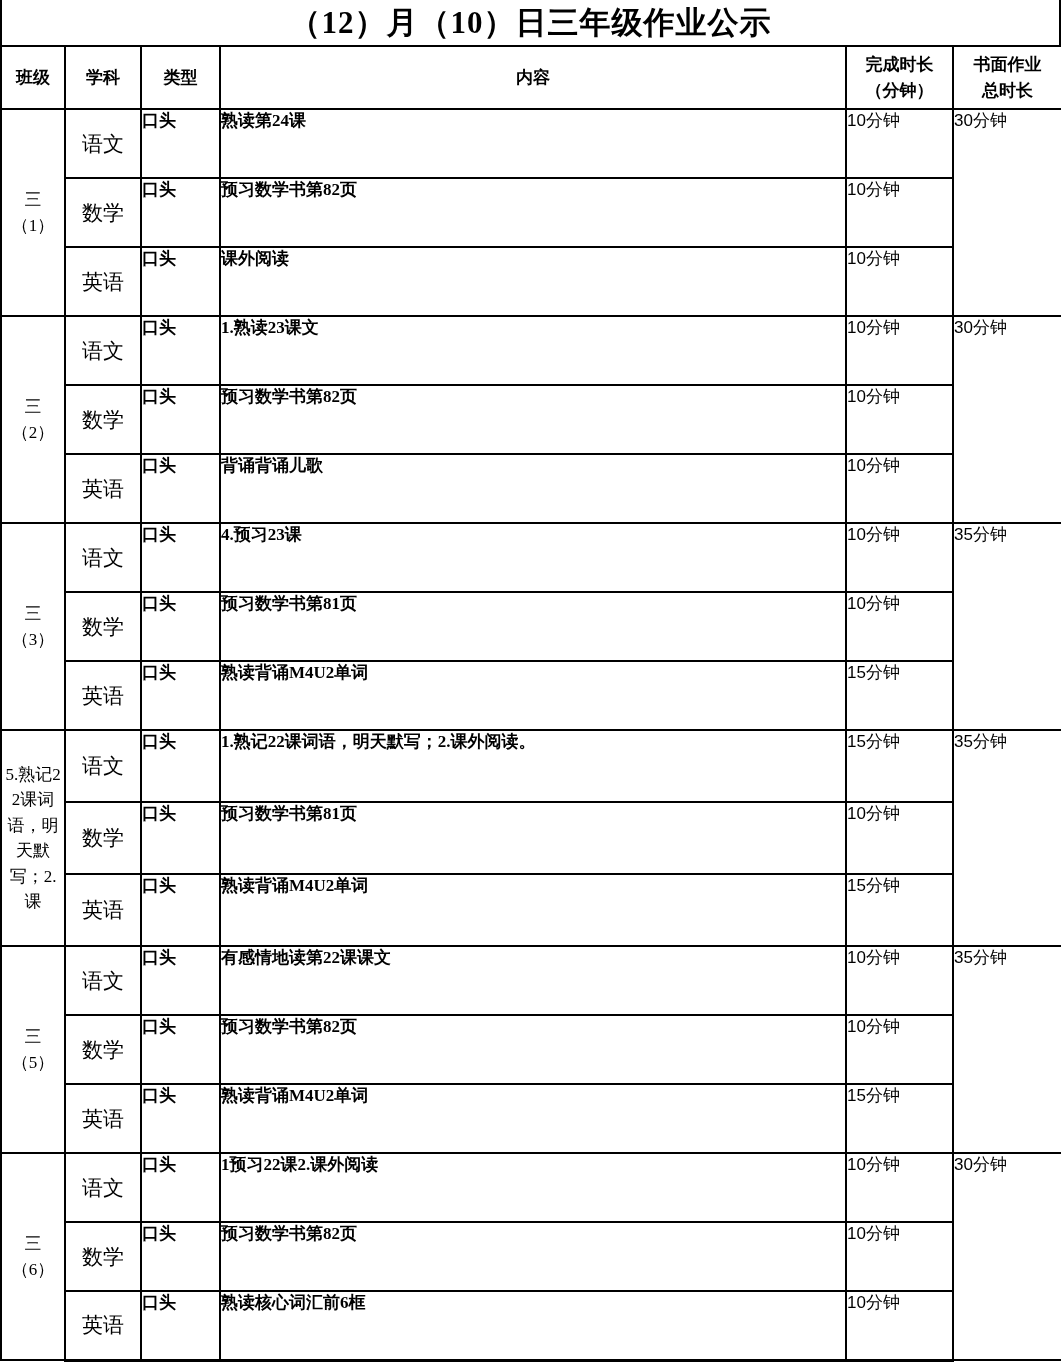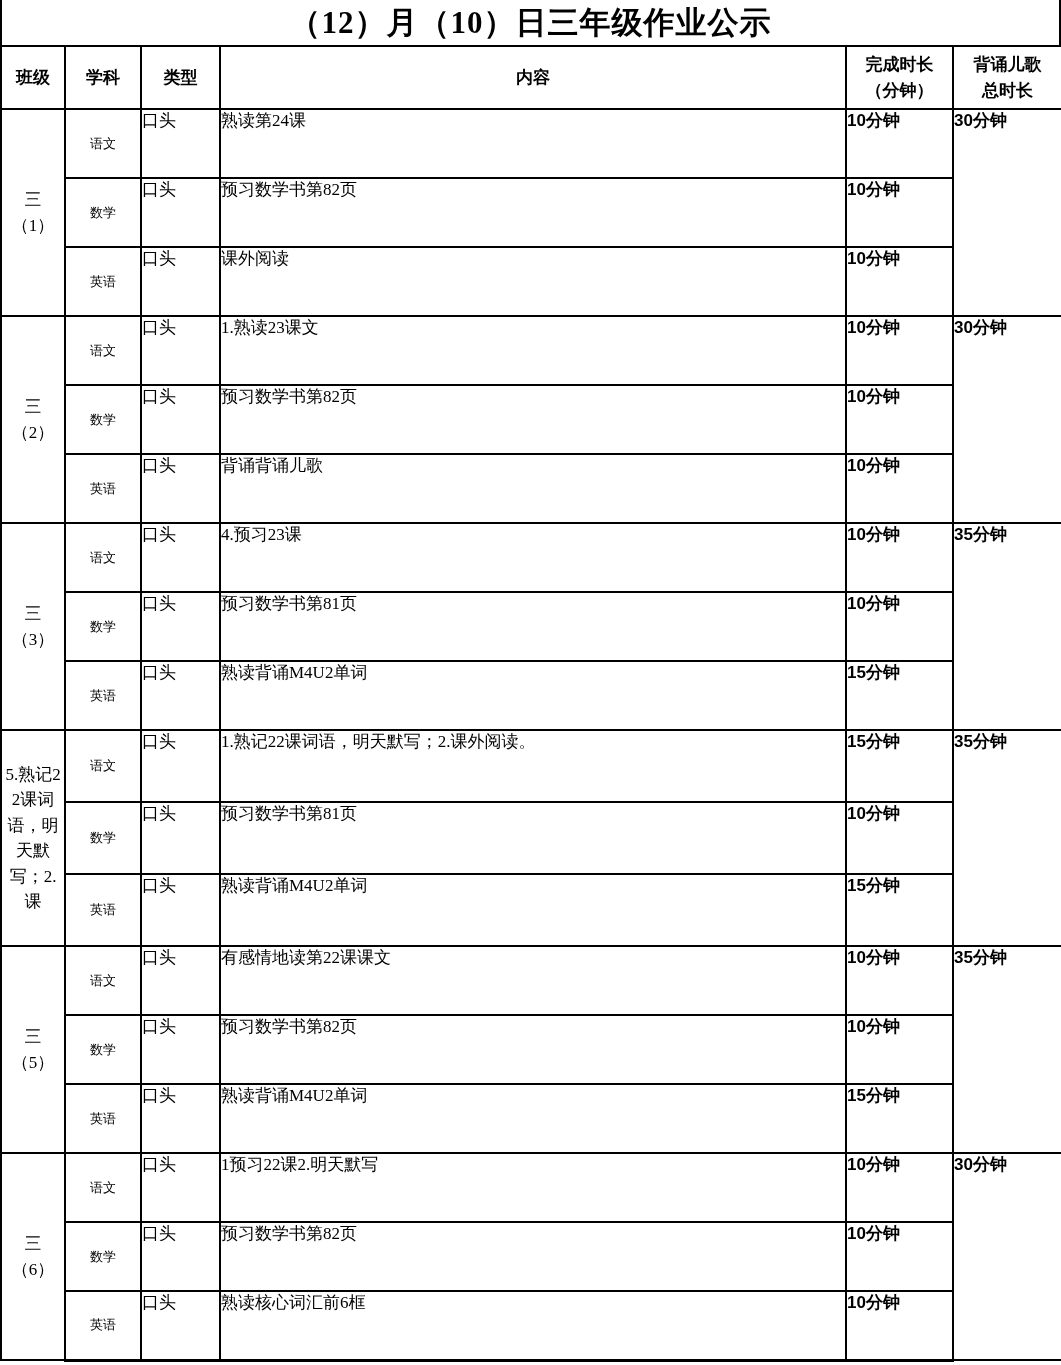--- a/index.html
+++ b/index.html
@@ -52,38 +52,38 @@
     vertical-align:middle;
     white-space:pre-line;
     font-size:17px;
     line-height:1.5;
     padding:1px 3px;
     word-break:break-all;
   }
   td.subject-cell{
     text-align:center;
     vertical-align:middle;
-    font-size:13px;
+    font-size:21px;
     padding-top:10px;
   }
   td.type-cell, td.content-cell{
     text-align:left;
     vertical-align:top;
     font-size:17px;
     padding:5px 2px 2px 7px;
     line-height:1.3;
+    font-weight:bold;
   }
   td.duration-cell, td.total-cell{
     text-align:left;
     vertical-align:top;
     font-size:17px;
     padding:4px 2px 2px 5px;
     font-family:"Liberation Sans","DejaVu Sans",sans-serif;
     line-height:1.3;
-    font-weight:bold;
   }
   tr.h69{ height:69px; }
   tr.h72{ height:72px; }
 </style>
 </head>
 <body>
 
 <div class="page">
   <div class="title">（12）月（10）日三年级作业公示</div>
 
@@ -98,21 +98,21 @@
     </colgroup>
 
     <tbody>
         <tr>
       <th>班级</th>
       <th>学科</th>
       <th>类型</th>
       <th>内容</th>
       <th>完成时长
 （分钟）</th>
-      <th>背诵儿歌
+      <th>书面作业
 总时长</th>
     </tr>
 
     <tr class="h69">
       <td class="class-cell" rowspan="3">三
 （1）</td>
       <td class="subject-cell">语文</td>
       <td class="type-cell">口头</td>
       <td class="content-cell">熟读第24课</td>
       <td class="duration-cell">10分钟</td>
@@ -216,21 +216,21 @@
       <td class="type-cell">口头</td>
       <td class="content-cell">熟读背诵M4U2单词</td>
       <td class="duration-cell">15分钟</td>
     </tr>
 
     <tr class="h69">
       <td class="class-cell" rowspan="3">三
 （6）</td>
       <td class="subject-cell">语文</td>
       <td class="type-cell">口头</td>
-      <td class="content-cell">1预习22课2.明天默写</td>
+      <td class="content-cell">1预习22课2.课外阅读</td>
       <td class="duration-cell">10分钟</td>
       <td class="total-cell" rowspan="3">30分钟</td>
     </tr>
     <tr class="h69 inner">
       <td class="subject-cell">数学</td>
       <td class="type-cell">口头</td>
       <td class="content-cell">预习数学书第82页</td>
       <td class="duration-cell">10分钟</td>
     </tr>
     <tr class="h69 inner last">

